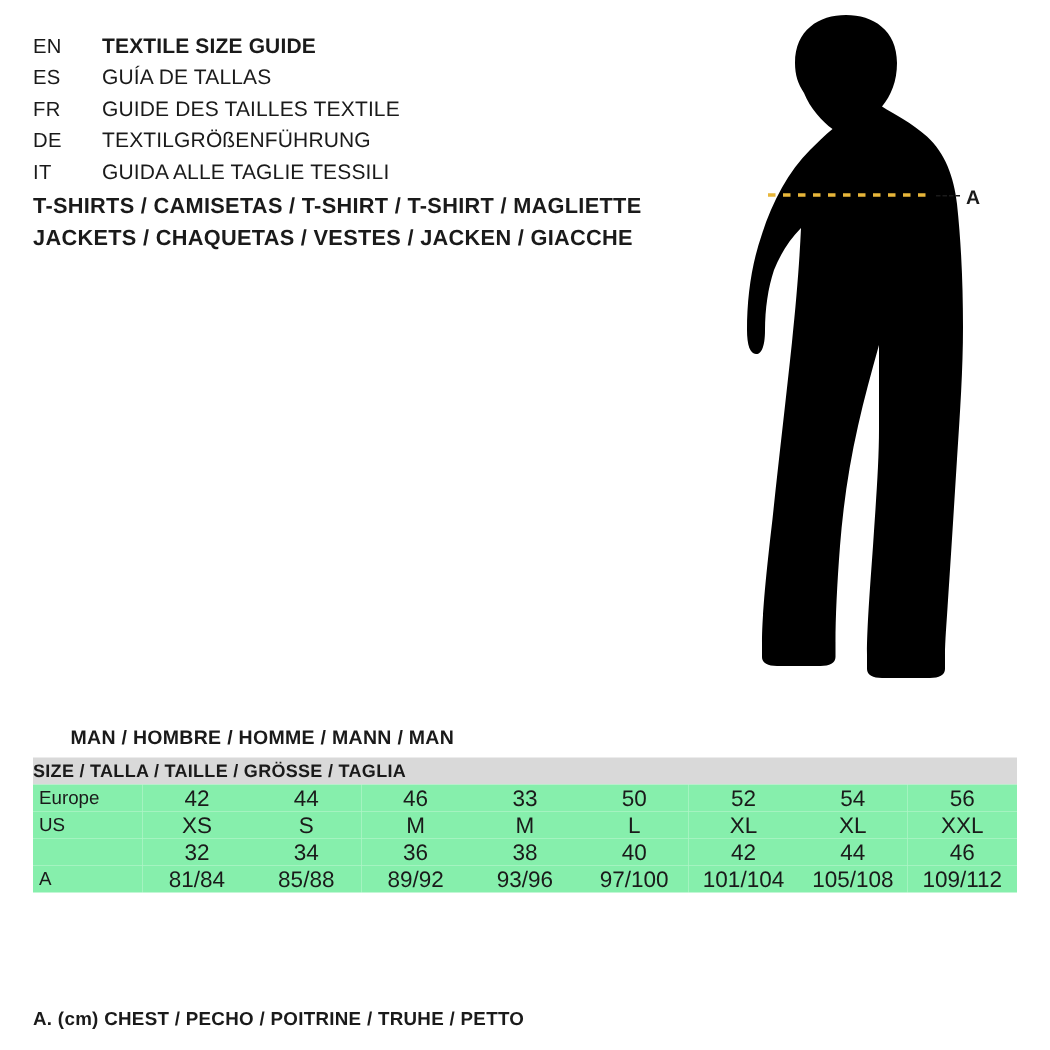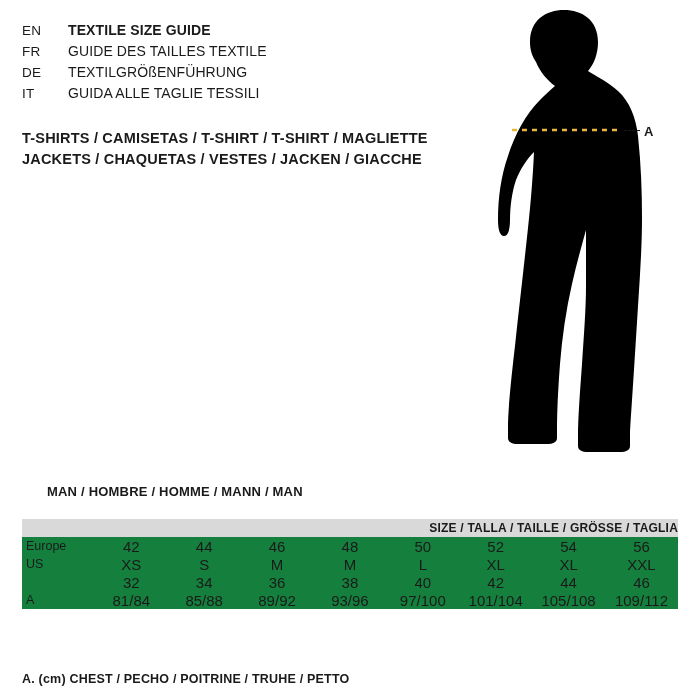--- a/index.html
+++ b/index.html
@@ -91,45 +91,44 @@
   .table-wrap {
     position: absolute;
     left: 22px;
     top: 484px;
     width: 656px;
   }
   .man-head {
     font-size: 13px;
     font-weight: bold;
     letter-spacing: 0.2px;
-    margin-bottom: 20px;
+    margin-bottom: 6px;
     padding-left: 25px;
   }
   table.size-table {
     border-collapse: collapse;
     width: 656px;
     table-layout: fixed;
     font-size: 12.5px;
   }
   table.size-table td {
     height: 18px;
     padding: 0;
     vertical-align: middle;
   }
   .row-head td {
     background: #d9d9d9;
     font-weight: bold;
     font-size: 12px;
     padding-left: 4px;
     letter-spacing: 0.2px;
     height: 19px;
-    text-align: right;
   }
   .row-shaded td {
-    background: #15803d;
+    background: #86efac;
   }
   .cell-label {
     width: 84px;
     padding-left: 4px !important;
     text-align: left;
     font-size: 12.5px;
   }
   .cell-val {
     text-align: center;
     font-size: 15px;
@@ -145,20 +144,24 @@
 </style>
 </head>
 <body>
 
 <div class="page">
 
   <div class="lang-block">
     <div class="lang-row">
       <span class="lang-code">EN</span>
       <span class="lang-title bold">TEXTILE SIZE GUIDE</span>
+    </div>
+    <div class="lang-row">
+      <span class="lang-code">ES</span>
+      <span class="lang-title">GUÍA DE TALLAS</span>
     </div>
     <div class="lang-row">
       <span class="lang-code">FR</span>
       <span class="lang-title">GUIDE DES TAILLES TEXTILE</span>
     </div>
     <div class="lang-row">
       <span class="lang-code">DE</span>
       <span class="lang-title">TEXTILGRÖßENFÜHRUNG</span>
     </div>
     <div class="lang-row">
@@ -228,21 +231,21 @@
     <table class="size-table">
       <tbody>
         <tr class="row-head">
           <td colspan="9">SIZE / TALLA / TAILLE / GRÖSSE / TAGLIA</td>
         </tr>
         <tr class="row-shaded">
           <td class="cell-label">Europe</td>
           <td class="cell-val">42</td>
           <td class="cell-val">44</td>
           <td class="cell-val">46</td>
-          <td class="cell-val">48</td>
+          <td class="cell-val">33</td>
           <td class="cell-val">50</td>
           <td class="cell-val">52</td>
           <td class="cell-val">54</td>
           <td class="cell-val">56</td>
         </tr>
         <tr class="row-shaded">
           <td class="cell-label">US</td>
           <td class="cell-val">XS</td>
           <td class="cell-val">S</td>
           <td class="cell-val">M</td>

